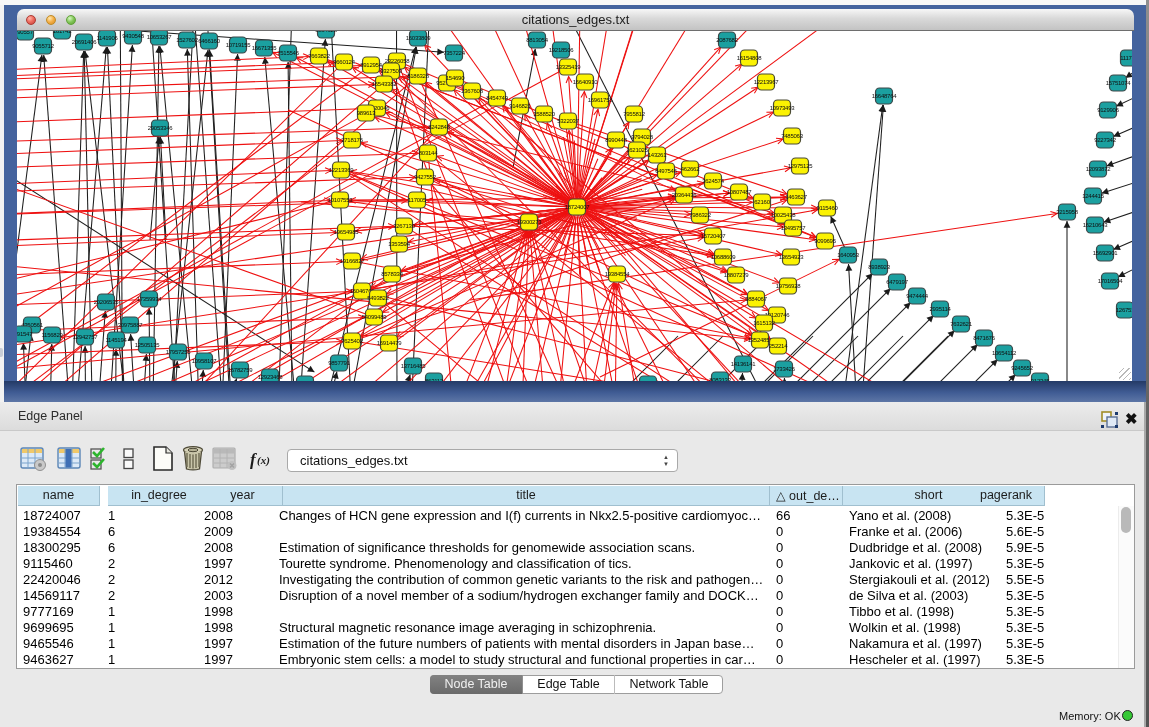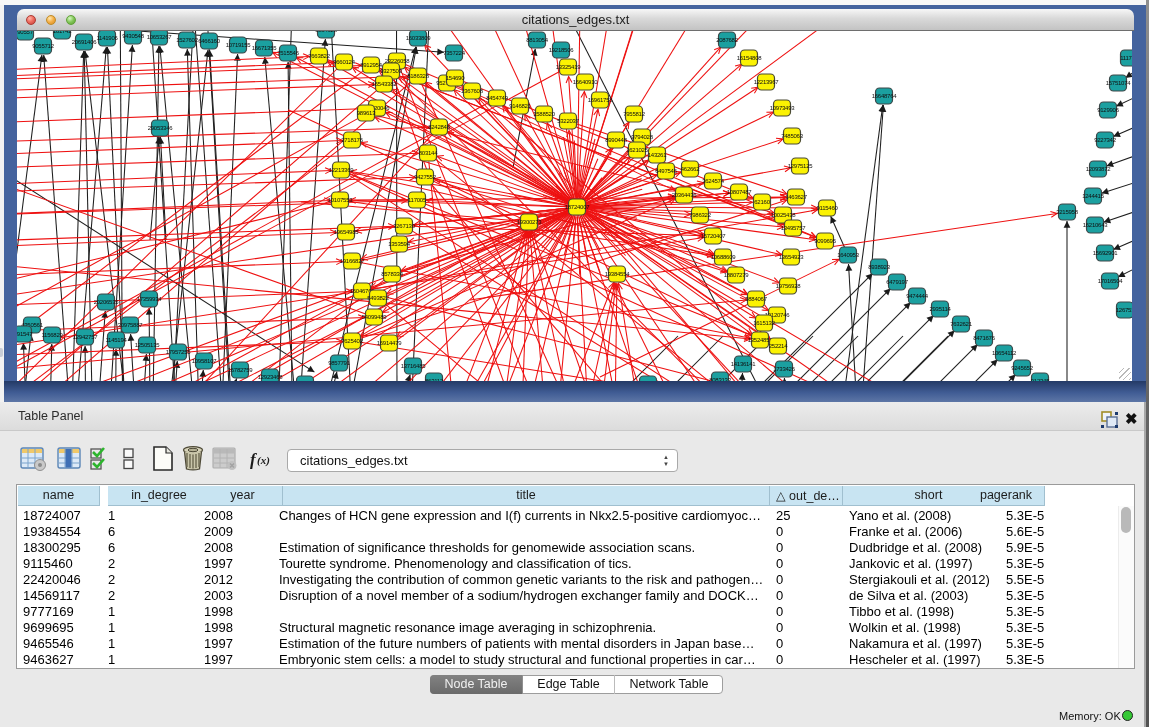--- a/index.html
+++ b/index.html
@@ -852,21 +852,21 @@
 <rect x="503.5" y="183.0" width="17" height="16" rx="4" fill="#fbf202" stroke="#4a4a35" stroke-width="1.2"></rect>
 <text x="512.0" y="193.0" class="nl">19300273</text>
 <rect x="591.5" y="235.0" width="17" height="16" rx="4" fill="#fbf202" stroke="#4a4a35" stroke-width="1.2"></rect>
 <text x="600.0" y="245.0" class="nl">19384554</text>
 </svg>
       <div class="abs" id="grip"></div>
     </div>
 
 <div class="abs" id="tpanel"></div>
 <div class="abs" id="tphead"></div>
-<div class="abs" id="tptitle">Table Panel</div>
+<div class="abs" id="tptitle">Edge Panel</div>
 <svg class="abs" style="left:18px;top:445px" width="270" height="30">
    <g>
     <rect x="3" y="3" width="22" height="20" rx="2" fill="#dce9f7" stroke="#5b85b5" stroke-width="1.4"></rect>
     <rect x="4" y="4" width="20" height="4" fill="#f0c869"></rect>
     <path d="M4 13h20M4 18h20M10 4v19M17 4v19" stroke="#7ba3cc" stroke-width="1"></path>
     <circle cx="22" cy="20" r="5.5" fill="#c9c9c9" stroke="#909090"></circle>
     <circle cx="22" cy="20" r="2" fill="#8b8b8b"></circle>
    </g>
    <g transform="translate(37,0)">
     <rect x="3" y="3" width="22" height="20" rx="2" fill="#dce9f7" stroke="#5b85b5" stroke-width="1.4"></rect>
@@ -911,21 +911,21 @@
 <div class="th" style="left:203px;width:80px">year</div>
 <div class="th" style="left:283px;width:487px">title</div>
 <div class="th" style="left:770px;width:73px;text-align:left;padding-left:6px">△ out_de…</div>
 <div class="th" style="left:843px;width:172px">short</div>
 <div class="th" style="left:968px;width:77px">pagerank</div>
 <div class="tr" style="top:507px">
       <span style="left:23px">18724007</span>
       <span style="left:108px">1</span>
       <span style="left:204px">2008</span>
       <span style="left:279px">Changes of HCN gene expression and I(f) currents in Nkx2.5-positive cardiomyoc…</span>
-      <span style="left:776px">25</span>
+      <span style="left:776px">66</span>
       <span style="left:849px">Yano et al. (2008)</span>
       <span style="left:1006px">5.3E-5</span>
     </div>
 <div class="tr" style="top:523px">
       <span style="left:23px">19384554</span>
       <span style="left:108px">6</span>
       <span style="left:204px">2009</span>
       <span style="left:776px">0</span>
       <span style="left:849px">Franke et al. (2006)</span>
       <span style="left:1006px">5.6E-5</span>

